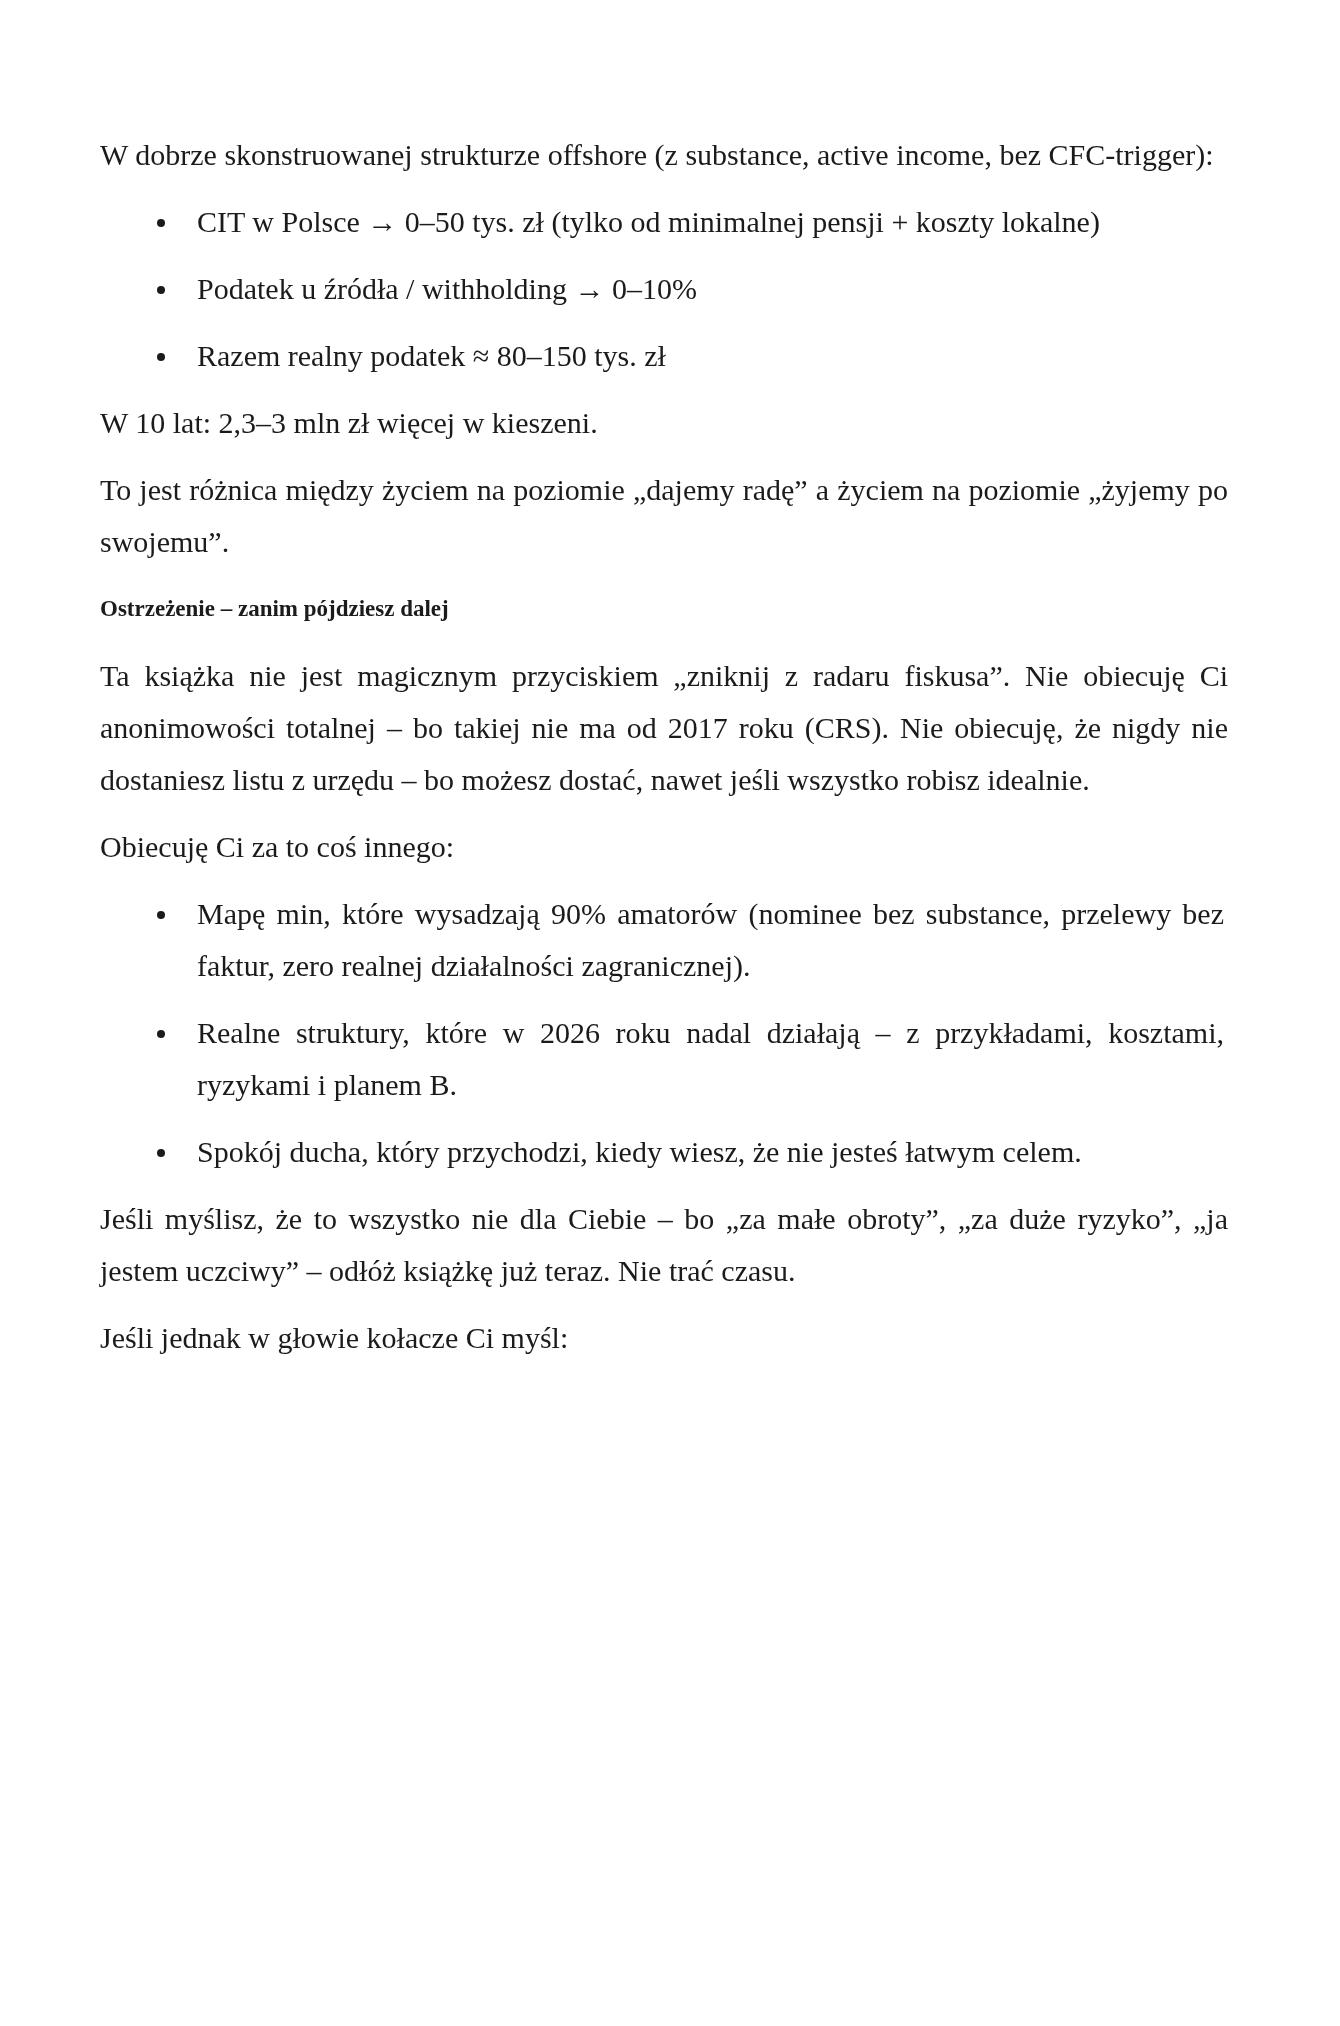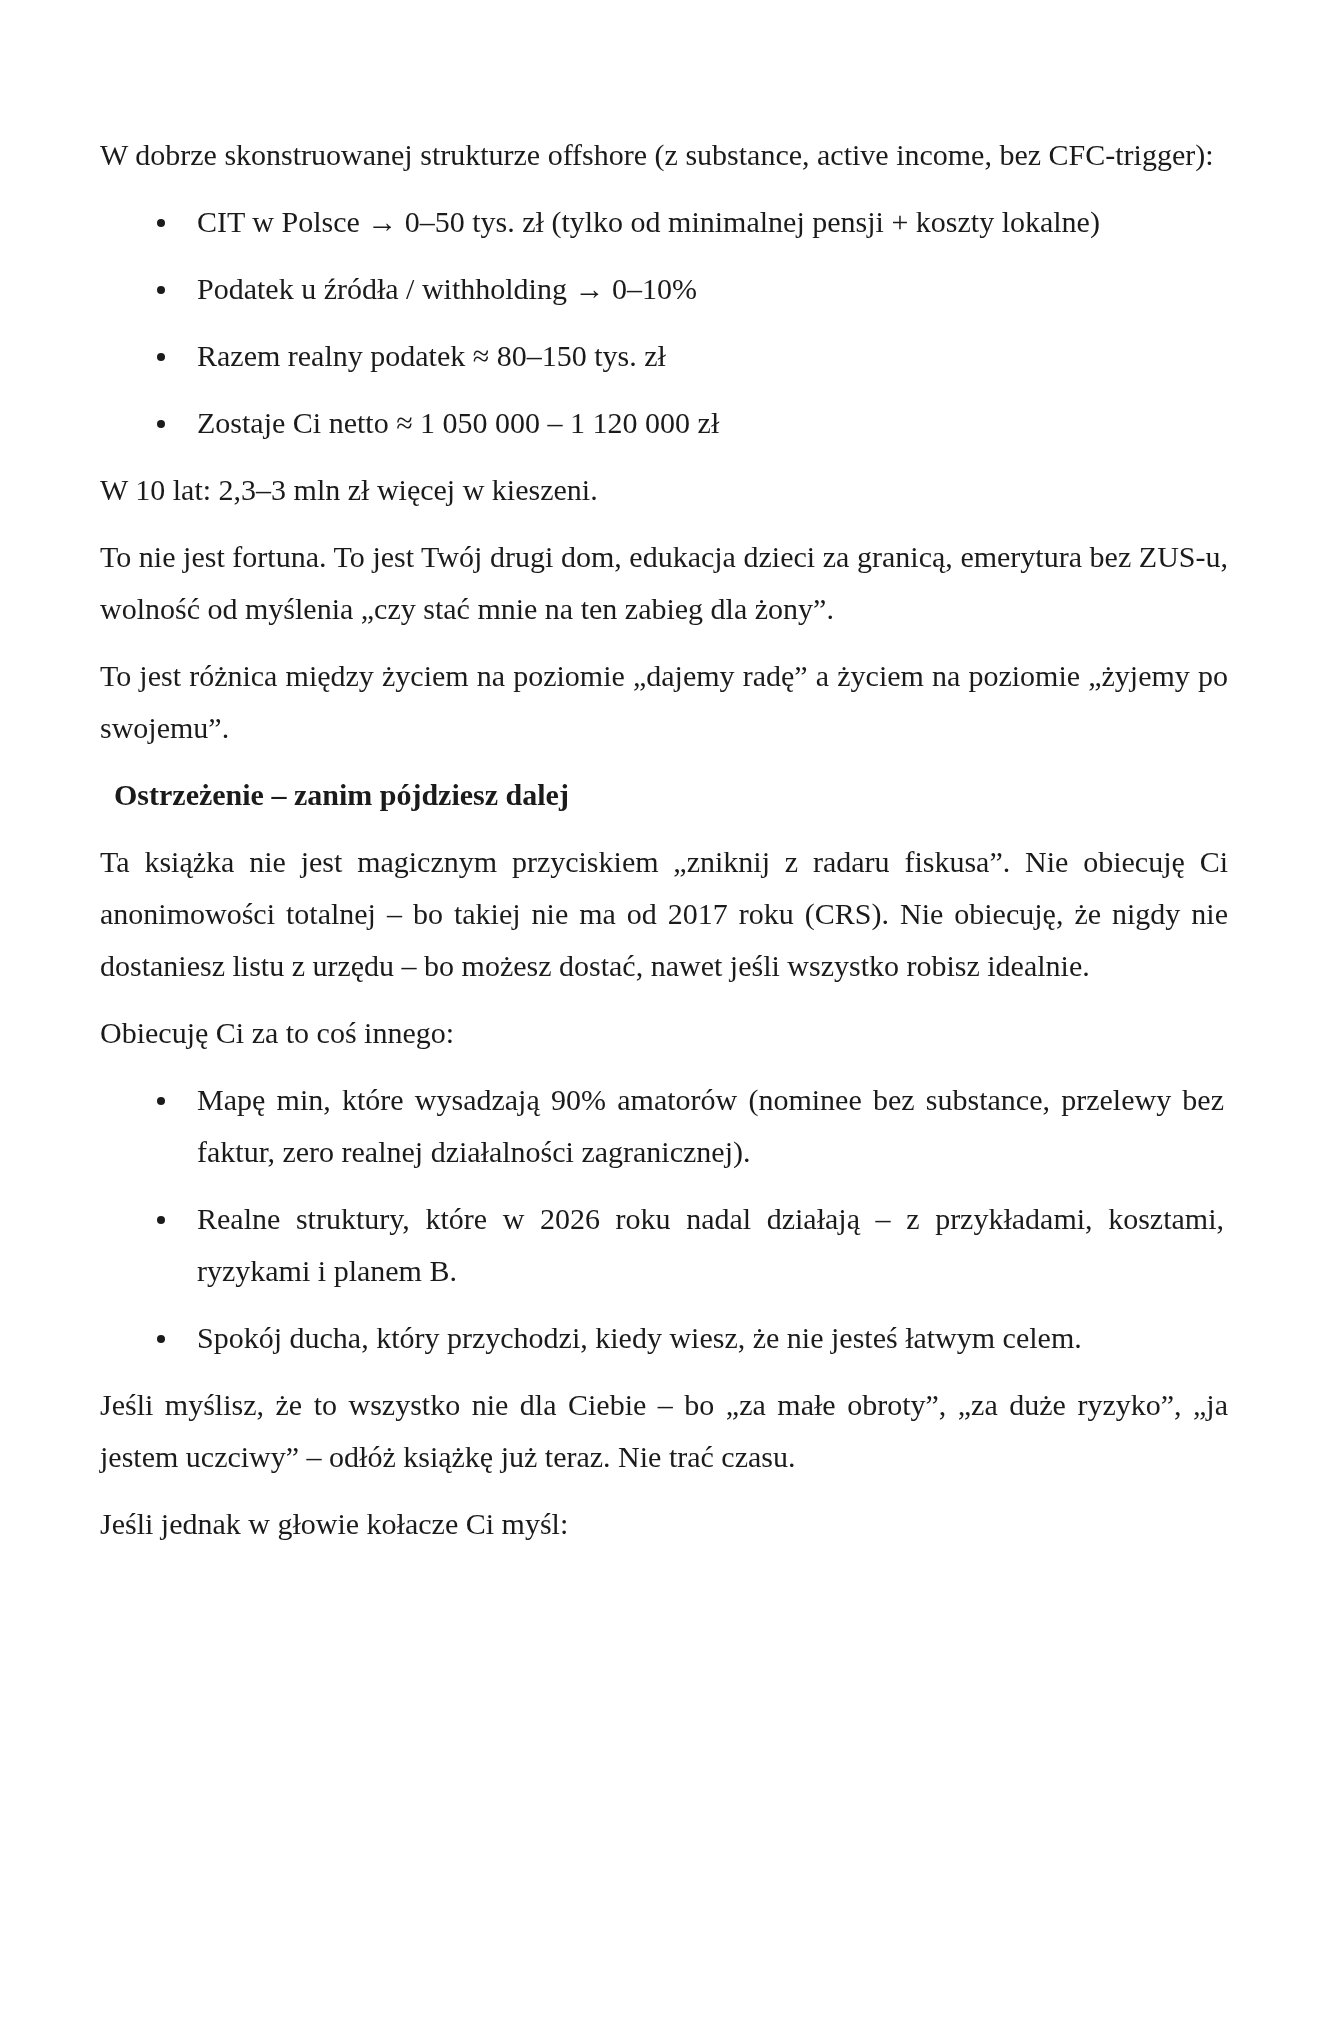--- a/index.html
+++ b/index.html
@@ -14,22 +14,22 @@
     font-size: 30px;
     line-height: 52px;
     color: #1b1b1b;
     overflow: hidden;
   }
   .para {
     margin: 15px 0;
     text-align: justify;
   }
   .heading {
-    margin: 15px 14px;
-    font-size: 30px;
+    margin: 15px 0;
+    font-size: 23px;
     font-weight: bold;
     text-align: left;
   }
   .bullet-list {
     list-style: none;
     margin: 15px 0;
     padding: 0;
   }
   .bullet-list li {
     position: relative;
@@ -52,27 +52,25 @@
 <body>
 
 <div class="page">
 
   <p class="para">W dobrze skonstruowanej strukturze offshore (z substance, active income, bez CFC-trigger):</p>
 
   <ul class="bullet-list">
     <li>CIT w Polsce → 0–50 tys. zł (tylko od minimalnej pensji + koszty lokalne)</li>
     <li>Podatek u źródła / withholding → 0–10%</li>
     <li>Razem realny podatek ≈ 80–150 tys. zł</li>
-    <li>Zostaje Ci netto ≈ 1 050 000 – 1 120 000 zł</li>
   </ul>
 
 
   <p class="para">W 10 lat: 2,3–3 mln zł więcej w kieszeni.</p>
 
-  <p class="para">To nie jest fortuna. To jest Twój drugi dom, edukacja dzieci za granicą, emerytura bez ZUS-u, wolność od myślenia „czy stać mnie na ten zabieg dla żony”.</p>
 
   <p class="para">To jest różnica między życiem na poziomie „dajemy radę” a życiem na poziomie „żyjemy po swojemu”.</p>
 
   <h2 class="heading">Ostrzeżenie – zanim pójdziesz dalej</h2>
 
   <p class="para">Ta książka nie jest magicznym przyciskiem „zniknij z radaru fiskusa”. Nie obiecuję Ci anonimowości totalnej – bo takiej nie ma od 2017 roku (CRS). Nie obiecuję, że nigdy nie dostaniesz listu z urzędu – bo możesz dostać, nawet jeśli wszystko robisz idealnie.</p>
 
   <p class="para">Obiecuję Ci za to coś innego:</p>
 
   <ul class="bullet-list">

